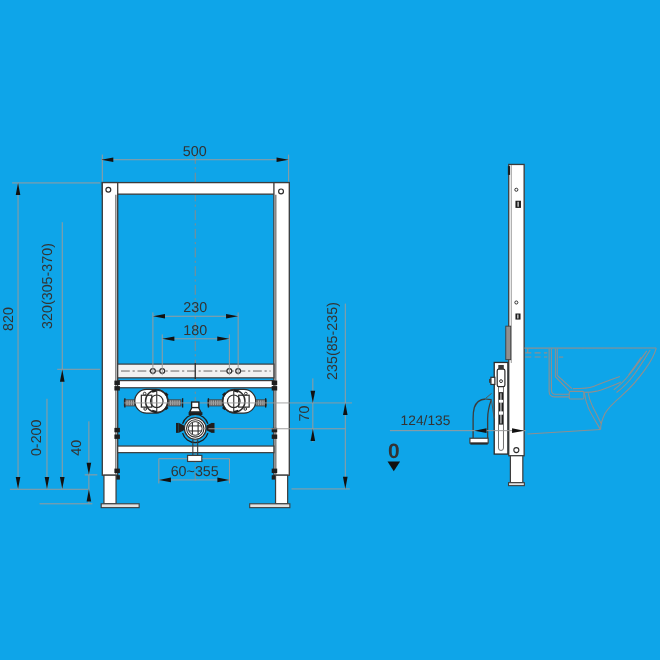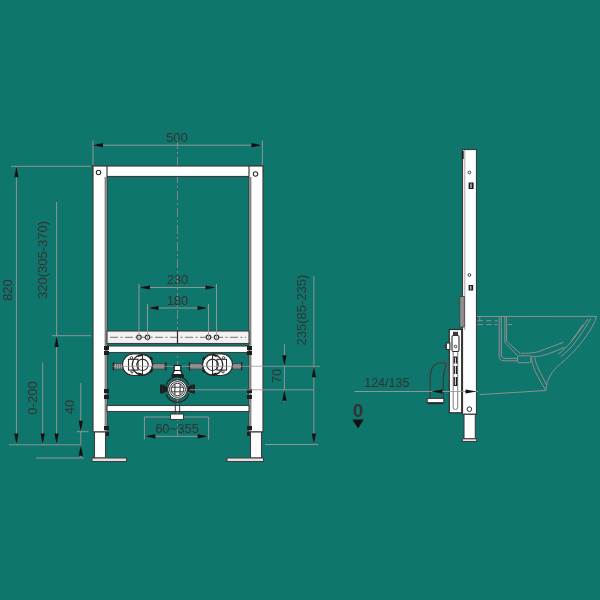--- a/index.html
+++ b/index.html
@@ -1,16 +1,16 @@
 <!DOCTYPE html>
 <html><head>
 <meta charset="utf-8">
 <style>
   html,body{margin:0;padding:0;background:#fff;}
-  #page{width:600px;height:600px;position:relative;background:#0f766e;}
+  #page{width:600px;height:600px;position:relative;background:#0ea5e9;}
   svg{position:absolute;top:0;left:0;}
   text{font-family:"Liberation Sans", sans-serif;fill:#333;}
 </style>
 </head>
 <body>
 <div id="page">
 <svg width="600" height="600" viewBox="0 0 600 600">
 <defs>
   <marker id="none"></marker>
 </defs>

